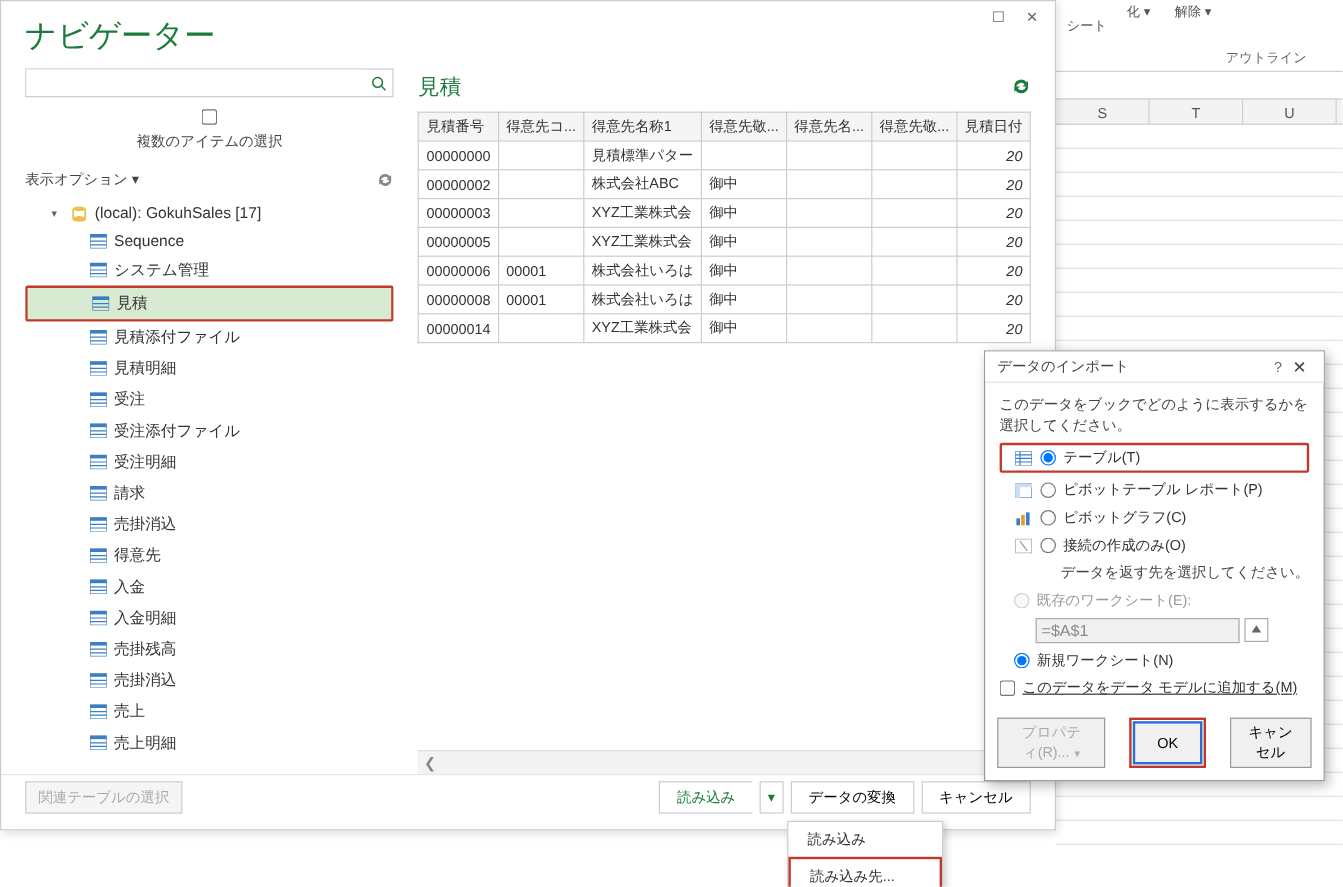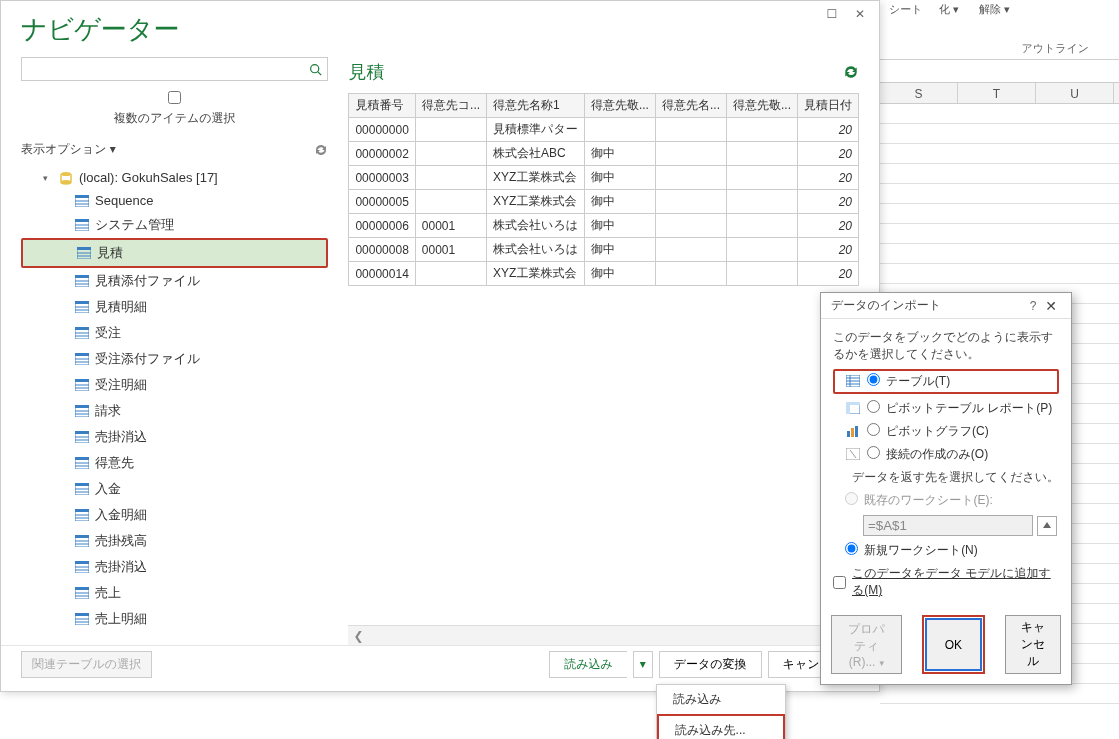--- a/index.html
+++ b/index.html
@@ -62,49 +62,49 @@
 .nav-footer .split { display: inline-flex; }
 .nav-footer .split .main { border-right: none; }
 .nav-footer .split .dd { border: 1px solid #ccc; padding: 4px 6px; cursor: pointer; }
 
 
 .dropdown-menu { position: absolute; top: 684px; left: 656px; width: 130px; background: #fff; border: 1px solid #ccc; box-shadow: 2px 2px 6px rgba(0,0,0,0.2); z-index: 50; }
 .dropdown-menu .item { padding: 6px 16px; font-size: 12px; cursor: pointer; }
 .dropdown-menu .item.highlight { border: 2px solid #c0392b; }
 
 
-.import-dialog { position: absolute; top: 292px; left: 820px; width: 252px; background: #fff; border: 1px solid #999; box-shadow: 3px 3px 10px rgba(0,0,0,0.3); z-index: 60; font-size: 12px; }
+.import-dialog { position: absolute; top: 292px; left: 820px; width: 284px; background: #fff; border: 1px solid #999; box-shadow: 3px 3px 10px rgba(0,0,0,0.3); z-index: 60; font-size: 12px; }
 .import-dialog .titlebar { height: 26px; display: flex; align-items: center; padding: 0 10px; background: #fff; border-bottom: 1px solid #e0e0e0; }
 .import-dialog .titlebar .t { flex: 1; color: #444; }
 .import-dialog .titlebar .help { width: 16px; text-align: center; color: #666; cursor: pointer; }
 .import-dialog .titlebar .close { width: 20px; text-align: center; color: #444; cursor: pointer; font-size: 14px; }
 .import-dialog .body { padding: 10px 12px 8px 12px; }
 .import-dialog .prompt { margin-bottom: 6px; color: #444; }
-.import-dialog .radio-row { display: flex; align-items: flex-start; gap: 6px; margin-bottom: 6px; padding-left: 12px; }
+.import-dialog .radio-row { display: flex; align-items: center; gap: 6px; margin-bottom: 6px; padding-left: 12px; }
 .import-dialog .radio-row.highlight { border: 2px solid #c0392b; border-radius: 2px; padding: 2px 2px 2px 10px; }
 .import-dialog .radio-row .ico { width: 16px; height: 16px; display: flex; align-items: center; justify-content: center; }
 .import-dialog .radio-row input[type=radio] { margin: 0; }
-.import-dialog .ref-input { display: flex; align-items: flex-end; gap: 4px; margin: 0 0 6px 30px; }
+.import-dialog .ref-input { display: flex; align-items: flex-start; gap: 4px; margin: 0 0 6px 30px; }
 .import-dialog .ref-input input { width: 170px; border: 1px solid #aaa; padding: 2px 4px; background: #f0f0f0; color: #888; }
 .import-dialog .ref-input .pick { width: 20px; height: 20px; border: 1px solid #aaa; display: flex; align-items: center; justify-content: center; }
 .import-dialog .check-row { display: flex; align-items: center; gap: 6px; margin-top: 6px; }
 .import-dialog .footer { display: flex; justify-content: flex-end; gap: 20px; padding: 8px 10px 10px 10px; }
 .import-dialog .footer .btn { border: 1px solid #999; background: #f0f0f0; padding: 3px 14px; font-size: 12px; cursor: pointer; }
 .import-dialog .footer .btn.disabled { color: #aaa; }
 .import-dialog .footer .btn.ok { border: 2px solid #2a6fd6; padding: 2px 18px; }
 .import-dialog .footer .ok-wrap { border: 2px solid #c0392b; display: inline-flex; padding: 1px; }
 .import-dialog .footer .btn .dd { margin-left: 4px; font-size: 9px; }
 
 svg { display: block; }
 </style>
 </head>
 <body>
 
 <div class="bg-sheet">
-  <div class="grp" style="left:10px;top:2px;">シート</div>
+  <div class="grp" style="left:10px;top:14px;">シート</div>
   <div class="grp" style="left:60px;top:2px;">化 ▾</div>
   <div class="grp" style="left:100px;top:2px;">解除 ▾</div>
   <div class="lbl">アウトライン</div>
 </div>
 <div class="bg-columns">
   <div>S</div>
   <div>T</div>
   <div>U</div>
 </div>
 <div class="bg-grid">

